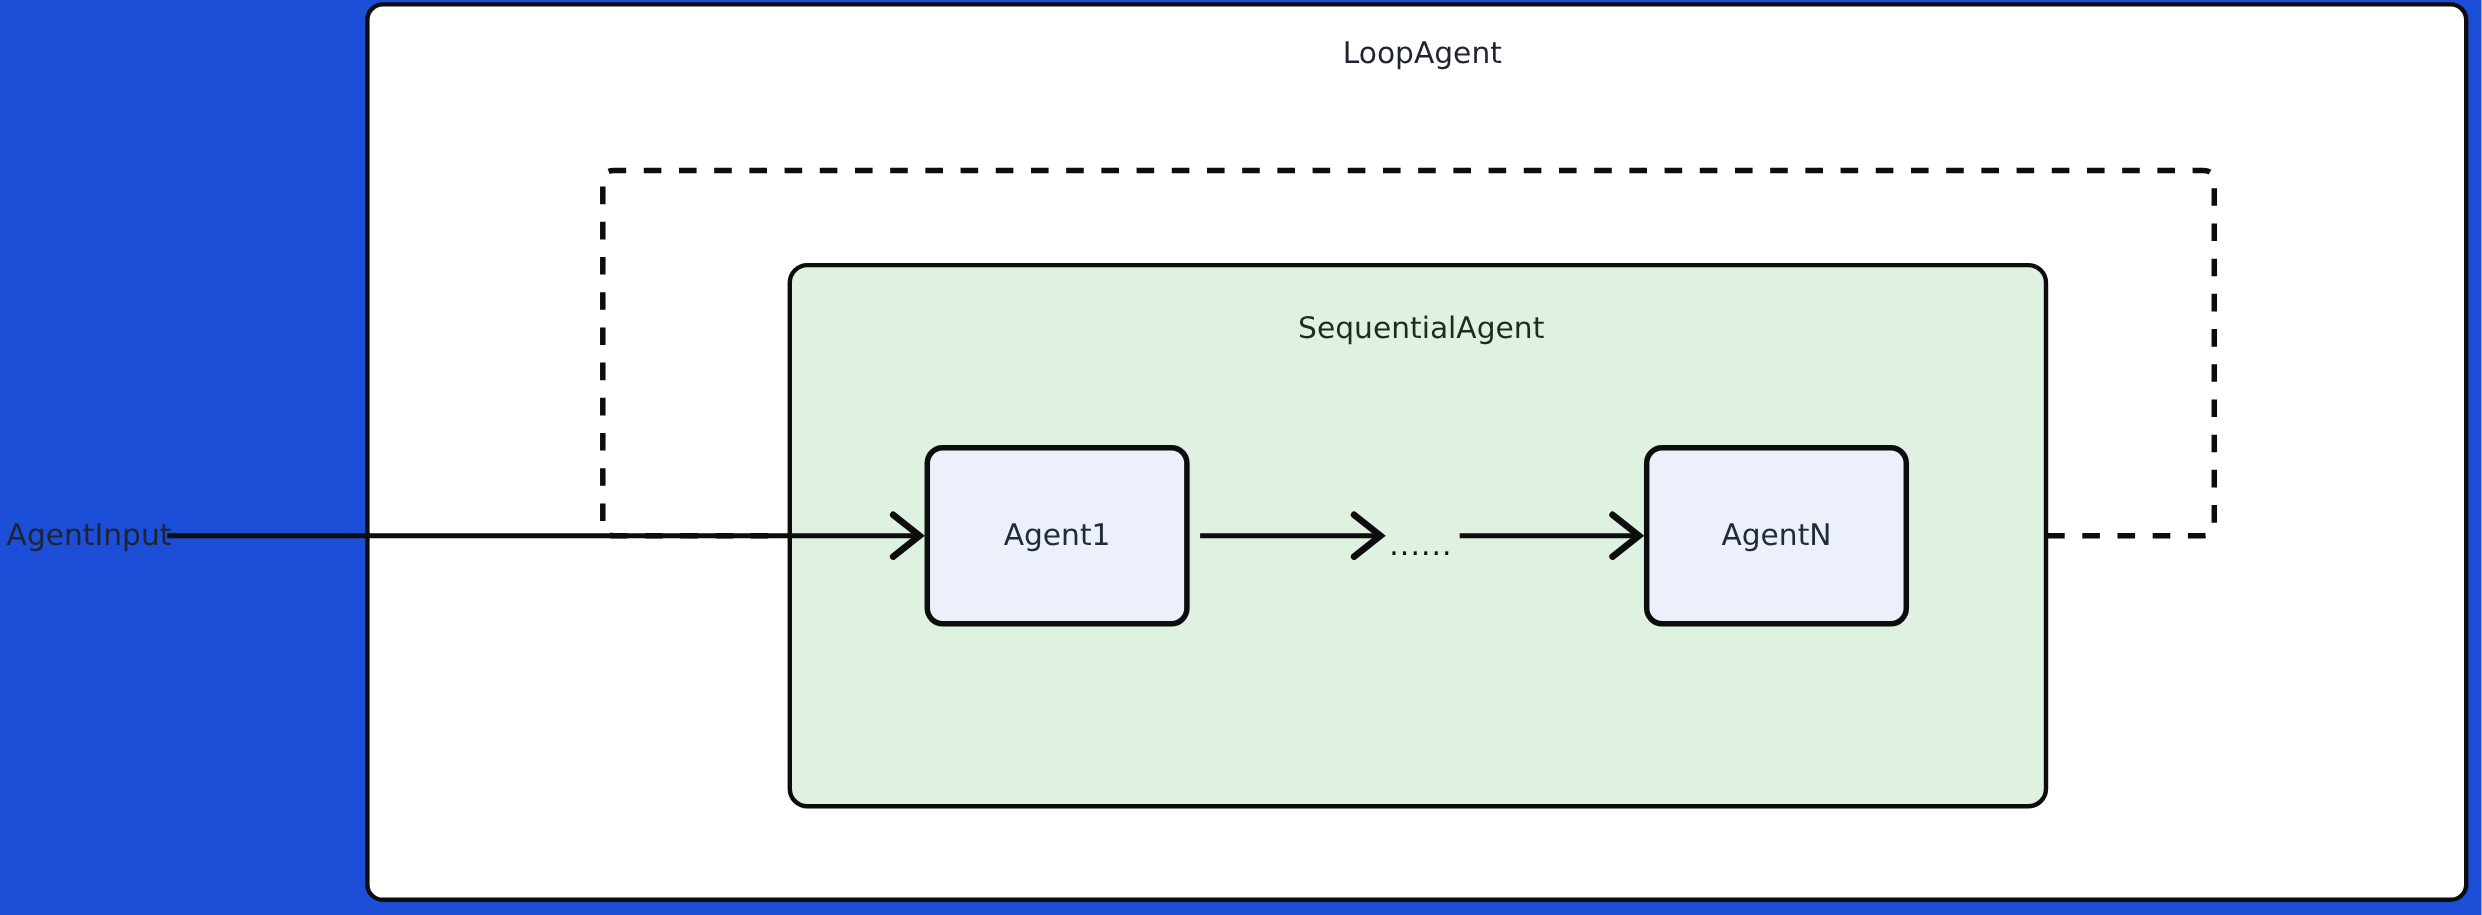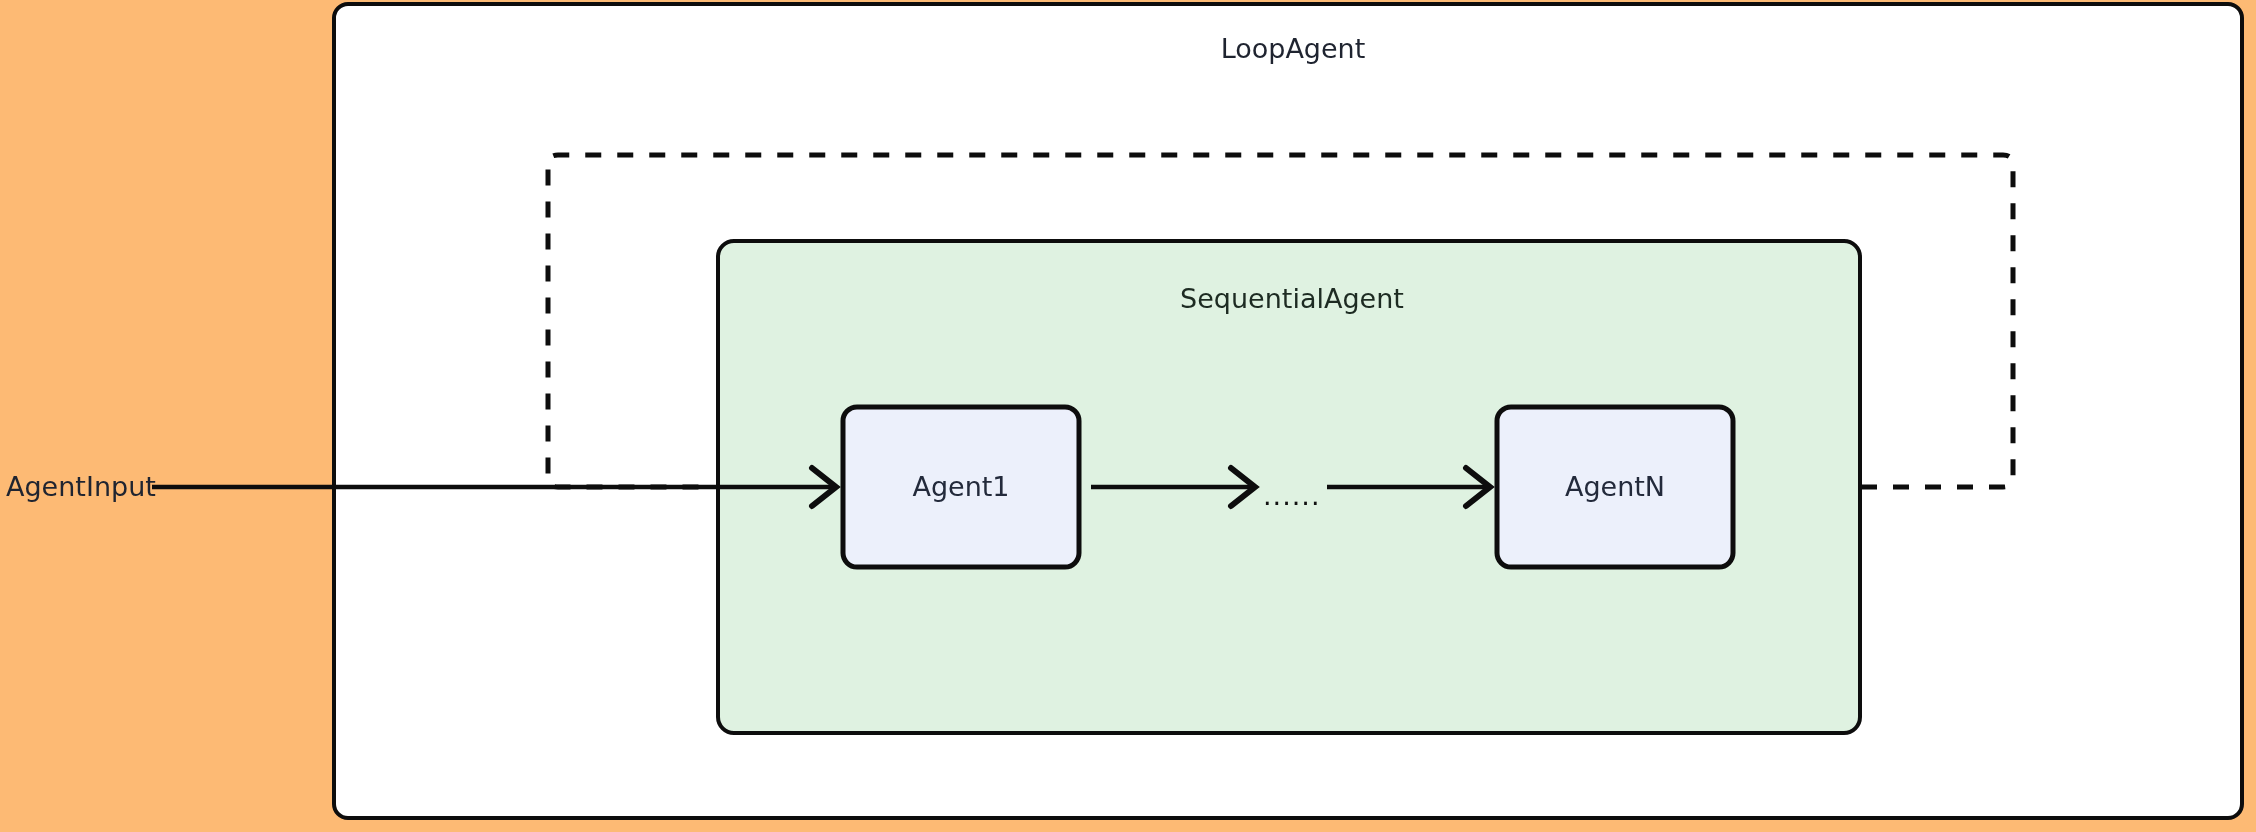--- a/index.html
+++ b/index.html
@@ -8,21 +8,21 @@
     padding: 0;
     background: #ffffff;
   }
   body {
     font-family: "DejaVu Sans", "Liberation Sans", sans-serif;
   }
   #canvas {
     position: relative;
     width: 2256px;
     height: 832px;
-    background: #fdba74;
+    background: #1d4ed8;
     overflow: hidden;
   }
   #diagram-svg {
     position: absolute;
     left: 0;
     top: 0;
     width: 2256px;
     height: 832px;
     display: block;
   }

